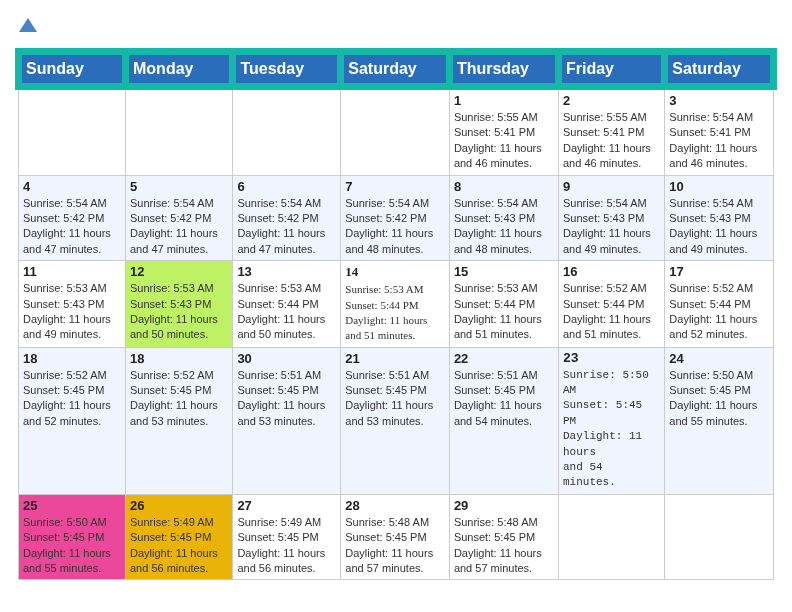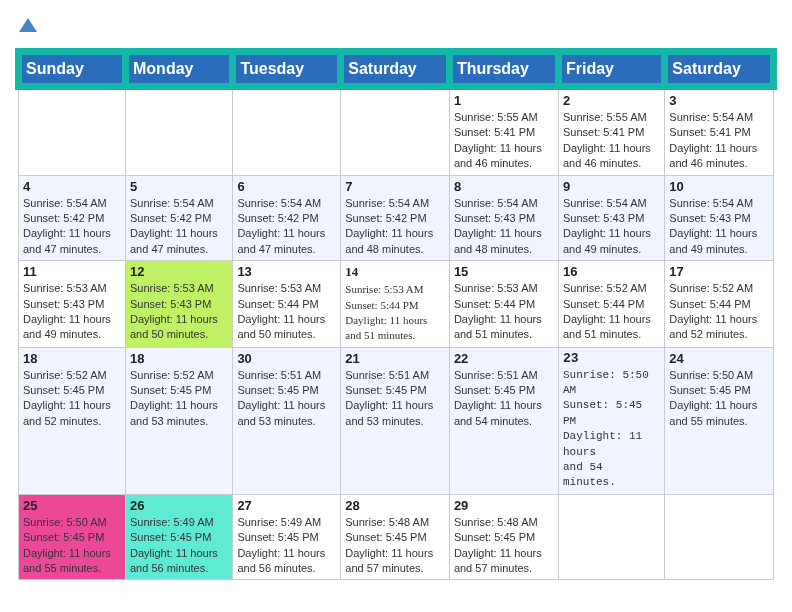--- a/index.html
+++ b/index.html
@@ -312,21 +312,21 @@
         </td>
       </tr>
       <tr>
         <td style="background: #ec4899;">
           <span class="day-number">25</span>
           <div class="day-info" style="white-space: pre-line;">Sunrise: 5:50 AM
 Sunset: 5:45 PM
 Daylight: 11 hours
 and 55 minutes.</div>
         </td>
-        <td style="background: #5eead4;">
+        <td style="background: #eab308;">
           <span class="day-number">26</span>
           <div class="day-info" style="white-space: pre-line;">Sunrise: 5:49 AM
 Sunset: 5:45 PM
 Daylight: 11 hours
 and 56 minutes.</div>
         </td>
         <td style="background: rgb(255, 255, 255);">
           <span class="day-number">27</span>
           <div class="day-info" style="white-space: pre-line;">Sunrise: 5:49 AM
 Sunset: 5:45 PM

